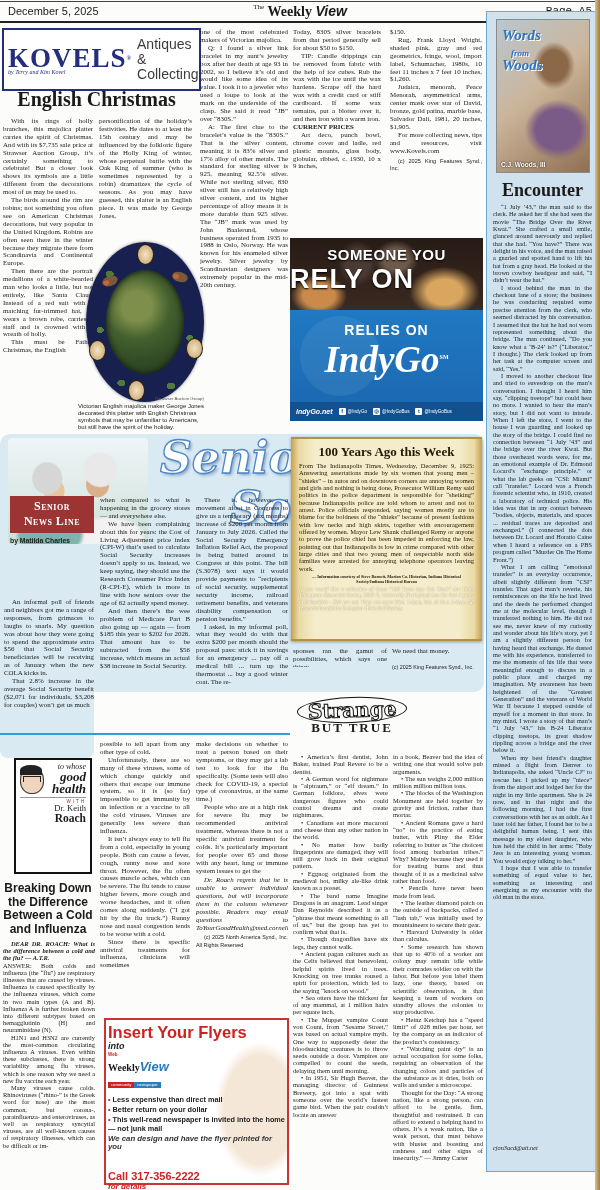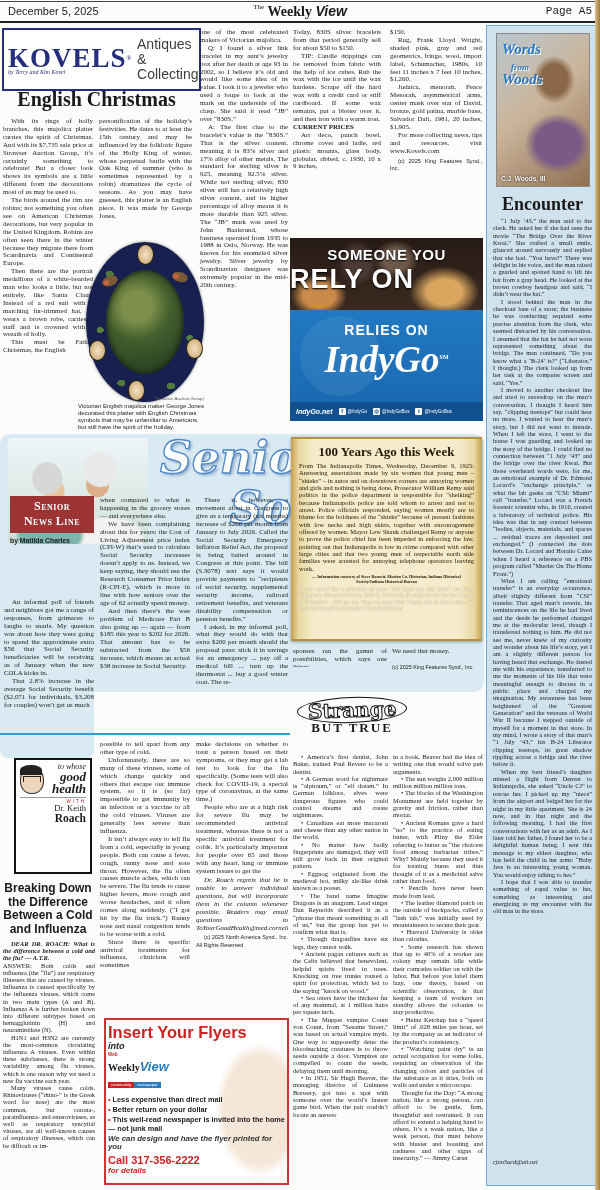--- a/index.html
+++ b/index.html
@@ -68,21 +68,21 @@
   #ig-blue:before{content:"";position:absolute;left:10px;top:6px;width:80px;height:80px;border-radius:50%;background:rgba(255,255,255,.07);}
   #ig-relies{left:0;top:12px;width:193px;text-align:center;color:#fff;font-weight:bold;font-size:14px;letter-spacing:1px;}
   #ig-brand{left:0;top:28px;width:193px;text-align:center;color:#fff;font-weight:bold;font-style:italic;font-size:37px;font-family:"Liberation Serif",serif;}
   #ig-sm{font-size:6px;font-style:normal;vertical-align:super;}
   #ig-foot{left:0;top:164px;width:193px;height:19px;background:#12508f;display:flex;align-items:center;padding:0 6px;gap:6px;box-sizing:border-box;}
   #ig-site{color:#fff;font-weight:bold;font-style:italic;font-size:7px;flex:0 0 auto;}
   .ig-soc{display:flex;align-items:center;gap:2px;}
   .ig-ic{width:7px;height:7px;background:#fff;color:#12508f;font-size:5.5px;font-weight:bold;text-align:center;line-height:7px;border-radius:1px;}
   .ig-h{color:#fff;font-size:4.6px;}
   
-  #sidebar{left:486px;top:25px;width:111px;height:1161px;background:#cfe2ee;border:1px solid #6aa9d4;box-sizing:border-box;}
+  #sidebar{left:486px;top:11px;width:111px;height:1161px;background:#cfe2ee;border:1px solid #6aa9d4;box-sizing:border-box;}
   #wfw-logo{left:9px;top:7px;width:92px;height:152px;border:1px solid #8a8a8a;overflow:hidden;
      background:radial-gradient(30px 34px at 62% 30%,#8a6848 0 45%,transparent 70%),
         radial-gradient(44px 40px at 66% 72%,#7a5a86 0 50%,transparent 75%),
         linear-gradient(140deg,#b9c6cf 0%,#cbb59a 45%,#8f6f52 100%);}
   .wfw-word{position:absolute;left:5px;color:#2b76c2;font-weight:bold;font-style:italic;font-size:15px;line-height:15px;text-shadow:1px 1px 0 #fff;}
   #wfw-w2{top:26px;font-size:9px;left:14px;}
   #wfw-w1{top:8px;} #wfw-w3{top:38px;}
   #wfw-byline{position:absolute;left:4px;bottom:4px;color:#fff;font-family:"Liberation Sans",sans-serif;font-size:6.5px;font-weight:bold;text-shadow:0 0 2px #000;}
   #wfw-head{left:0;top:168px;width:111px;text-align:center;font-size:18px;font-weight:bold;}
   #wfw-body{left:6px;top:191px;width:99px;height:938px;font-size:6.3px;line-height:7.35px;}
@@ -154,21 +154,21 @@
   #ins-into{font-style:italic;font-weight:bold;font-size:9px;color:#222;}
   #ins-logo{margin:1px 0 3px;}
   #ins-web{color:#c22;font-weight:bold;font-size:4.5px;display:block;}
   #ins-weekly{font-family:"Liberation Serif",serif;font-weight:bold;font-size:10px;}
   #ins-view{color:#2a7bbf;font-weight:bold;font-style:italic;font-size:13px;}
   .ins-bar{display:inline-block;color:#fff;font-size:4.2px;padding:0 3px;line-height:6px;vertical-align:middle;}
   #ins-comm{background:#c22;} #ins-news{background:#2a7bbf;}
   #ins-bullets p{margin:0 0 2px;font-size:7.3px;line-height:8.2px;font-weight:bold;color:#222;}
   #ins-bullets p:before{content:"• ";color:#c22;}
   #ins-design{font-style:italic;font-weight:bold;font-size:7.8px;line-height:8.6px;color:#333;margin-top:2px;}
-  #ins-call{color:#c22;font-weight:bold;font-size:11px;margin-top:2px;}
+  #ins-call{color:#c22;font-weight:bold;font-size:11px;margin-top:18px;}
   #ins-det{color:#c22;font-weight:bold;font-style:italic;font-size:8px;}
   
   #edge{left:595px;top:0;width:5px;height:1190px;background:linear-gradient(90deg,#d9c08a,#a07b43);}
 </style>
 </head>
 <body>
 
 <div class="page">
 
   <div class="abs" id="rule-top"></div>

